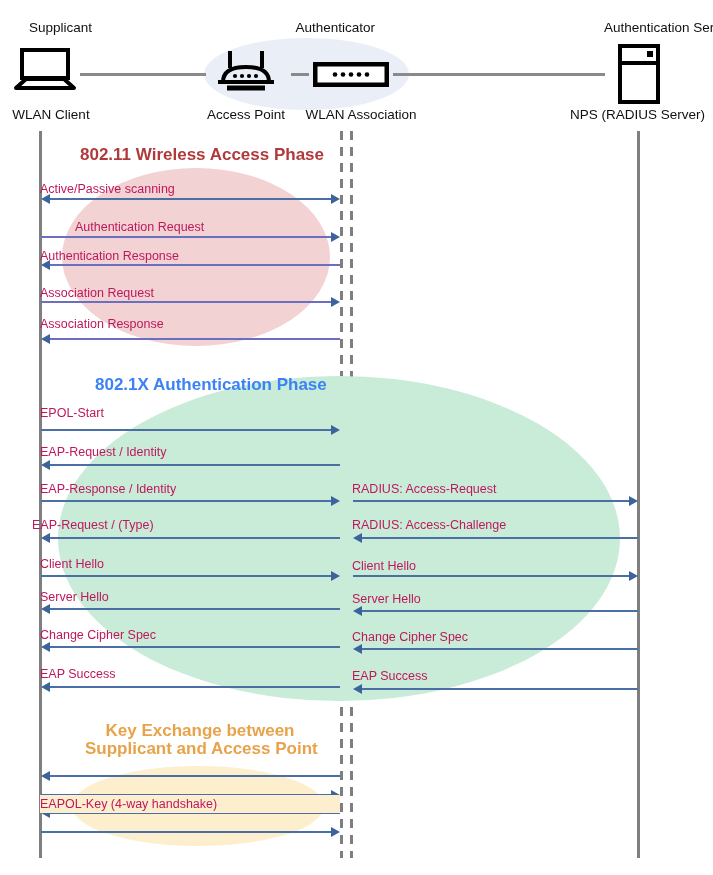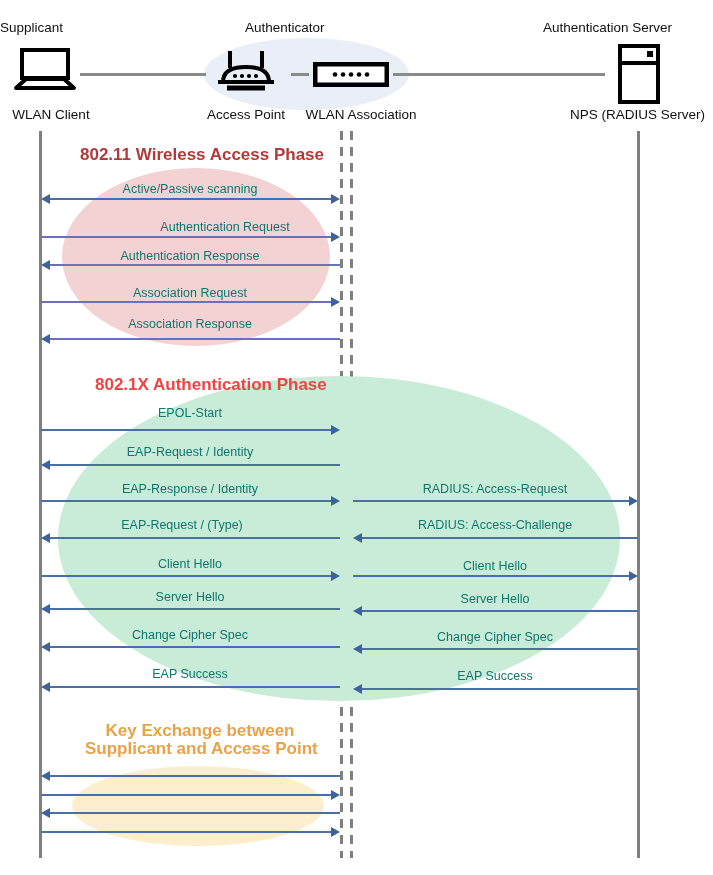--- a/index.html
+++ b/index.html
@@ -9,21 +9,21 @@
     color:#1a1a1a;
     position:relative;
     overflow:hidden;
   }
   #stage{position:absolute;left:0;top:0;width:713px;height:875px;}
   .abs{position:absolute;}
 
   
   .role-label{
     font-size:13.5px;color:#101010;white-space:nowrap;
-    text-align:left;
+    text-align:right;
   }
   .node-label{
     font-size:13.5px;color:#101010;white-space:nowrap;text-align:center;
   }
 
   
   .halo{
     background:#eaeef7;border-radius:50%;
   }
 
@@ -48,21 +48,21 @@
   .ellipse{border-radius:50%;}
 
   
   .phase-title{
     font-size:17px;font-weight:bold;white-space:nowrap;text-align:center;
     line-height:17px;
   }
 
   
   .msg-label{
-    font-size:12.5px;color:#0f766e;white-space:nowrap;text-align:center;
+    font-size:12.5px;color:#be185d;white-space:nowrap;
   }
   .arrow-line{height:1.6px;background:#4a6fa5;}
   .arrow-line.violet{background:#6b6fbf;}
   .head{position:absolute;width:0;height:0;}
   .head-r{
     border-top:5px solid transparent;
     border-bottom:5px solid transparent;
     border-left:9px solid #3d639c;
   }
   .head-l{
@@ -168,21 +168,21 @@
     <div class="arrow-line violet" style="margin-right:8px;"></div>
     <div class="head head-r" style="right:0px;top:-4px;"></div>
   </div>
 
   <div class="abs msg-label" style="left:40px;top:317px;width:300px;">Association Response</div>
   <div class="abs" style="left:41px;top:338px;width:299px;">
     <div class="arrow-line violet" style="margin-left:8px;"></div>
     <div class="head head-l" style="left:0px;top:-4px;"></div>
   </div>
 
-  <div class="abs phase-title" style="left:95px;top:376px;width:215px;color:#ef4444;">802.1X Authentication Phase</div>
+  <div class="abs phase-title" style="left:95px;top:376px;width:215px;color:#3b82f6;">802.1X Authentication Phase</div>
 
   <div class="abs msg-label" style="left:40px;top:406px;width:300px;">EPOL-Start</div>
   <div class="abs" style="left:41px;top:429px;width:299px;">
     <div class="arrow-line" style="margin-right:8px;"></div>
     <div class="head head-r" style="right:0px;top:-4px;"></div>
   </div>
 
   <div class="abs msg-label" style="left:40px;top:445px;width:300px;">EAP-Request / Identity</div>
   <div class="abs" style="left:41px;top:464px;width:299px;">
     <div class="arrow-line" style="margin-left:8px;"></div>
@@ -271,14 +271,15 @@
   <div class="abs" style="left:41px;top:812px;width:299px;">
     <div class="arrow-line" style="margin-left:8px;"></div>
     <div class="head head-l" style="left:0px;top:-4px;"></div>
   </div>
 
   <div class="abs" style="left:41px;top:831px;width:299px;">
     <div class="arrow-line" style="margin-right:8px;"></div>
     <div class="head head-r" style="right:0px;top:-4px;"></div>
   </div>
 
+  <div class="abs msg-label" style="left:40px;top:795px;width:300px;background:#fdeecd;padding:2px 0;">EAPOL-Key (4-way handshake)</div>
 
 </div>
 
 </body></html>

